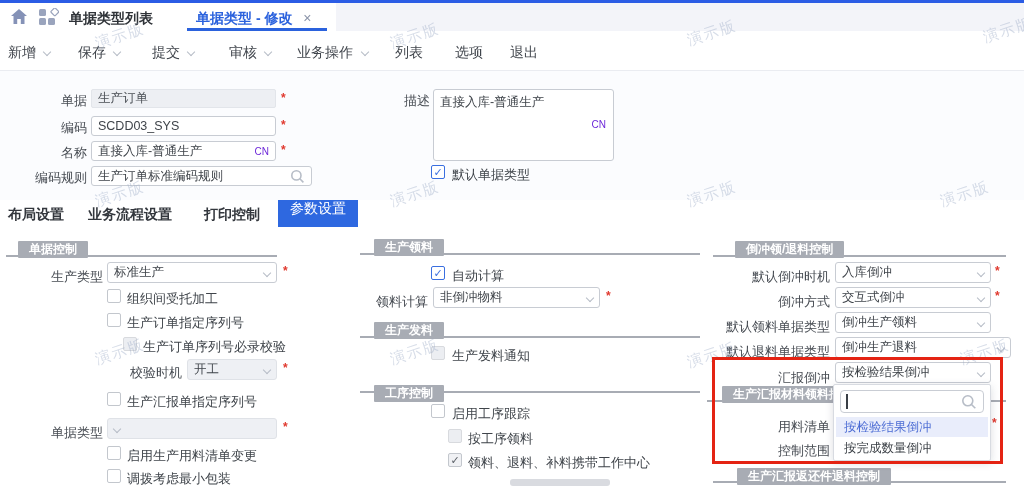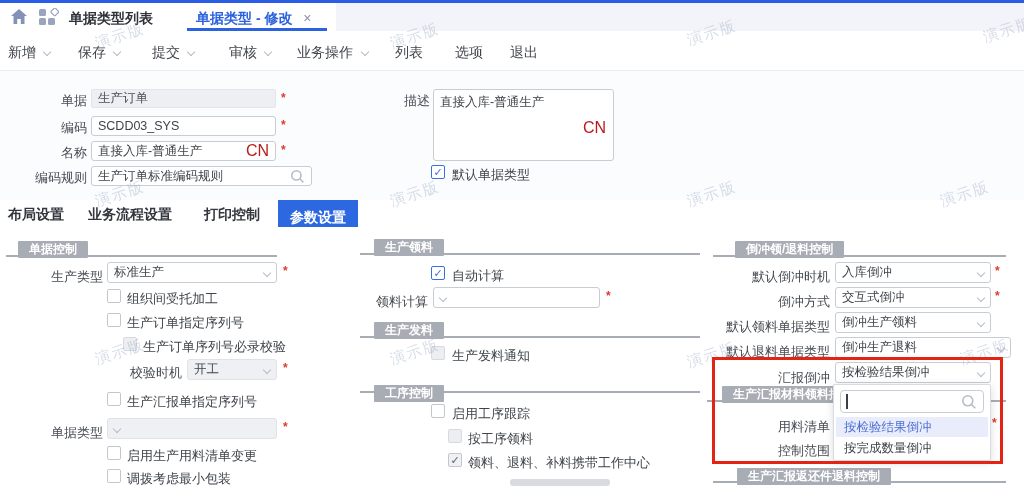--- a/index.html
+++ b/index.html
@@ -21,34 +21,34 @@
   .tbitem{font-size:14px;color:#40454c;top:44px;cursor:pointer}
   .chev{display:inline-block;width:6px;height:6px;border:solid #b6bcc6;border-width:0 0 1.5px 1.5px;transform:rotate(-45deg);vertical-align:2px}
   .chev-abs{top:49px}
   
   .formbg{left:0;top:71px;width:1024px;height:129px;background:#fbfcfe}
   .lbl{font-size:13px;color:#464b52;text-align:right;white-space:nowrap}
   .star{color:#e0392e;font-size:12px;font-weight:bold}
   .input{background:#fff;border:1px solid #c8ccd3;border-radius:3px;display:flex;align-items:center;padding:0 6px;height:20px}
   .input .val{font-size:12.5px;color:#3f444a;white-space:nowrap;overflow:hidden;flex:1}
   .flatfield{background:#edeff3;border:1px solid #e2e5ea;border-radius:2px;display:flex;align-items:center;padding:0 6px;height:19px}
-  .suffix{font-size:16px;color:#b91c1c;margin-left:4px}
+  .suffix{font-size:10px;color:#6d28d9;margin-left:4px}
   .textarea{background:#fff;border:1px solid #c8ccd3;border-radius:3px}
   .select{background:#fff;border:1px solid #c8ccd3;border-radius:3px;display:flex;align-items:center;padding:0 6px;height:21px;cursor:pointer}
   .select .val{font-size:12.5px;color:#3f444a;white-space:nowrap;overflow:hidden;flex:1}
   .select.dis{background:#eef0f4;border-color:#dfe2e7}
   
   .cb{width:14px;height:14px;border:1px solid #c3c7cd;border-radius:2px;background:#fff;display:flex;align-items:center;justify-content:center;font-size:11px;line-height:11px;cursor:pointer}
   .cb.dis{background:#eceef2;border-color:#d8dade;cursor:default}
   .cb.chk-blue{border-color:#3a6fe0;color:#3a6fe0;font-weight:bold}
   .cb.chk-gray{background:#f0f1f4;border-color:#c3c7cd;color:#5a5f66;font-weight:bold}
   .cblbl{font-size:13px;color:#3f444a;white-space:nowrap}
   
   .ptab{font-size:14px;font-weight:bold;color:#33373d;top:206px;cursor:pointer}
-  .ptab-active{left:278px;top:200px;width:80px;height:27px;background:#2e68e0;color:#fff;display:flex;align-items:flex-end;justify-content:center;font-size:14px;font-weight:bold;cursor:pointer}
+  .ptab-active{left:278px;top:200px;width:80px;height:27px;background:#2e68e0;color:#fff;display:flex;align-items:flex-start;justify-content:center;font-size:14px;font-weight:normal;cursor:pointer}
   .panel{left:0;top:227px;width:1024px;height:260px;background:#fff}
   
   .sec-line{height:2px;background:#a8acb4}
   .badge{background:#a8acb4;color:#fff;font-size:12px;font-weight:bold;height:17px;line-height:17px;padding:0 11px;white-space:nowrap;border-radius:1px}
   
   .dd-panel{left:833px;top:384px;width:158px;height:77px;background:#fff;border:1px solid #d8dbe1;border-radius:2px;box-shadow:0 2px 8px rgba(60,70,90,.18);z-index:60}
   .dd-search{left:840px;top:390px;width:144px;height:23px;background:#fff;border:1px solid #c9cdd4;border-radius:4px;z-index:61}
   .cursorbar{left:846px;top:394px;width:1.5px;height:15px;background:#3a3f46;z-index:62}
   .dd-opt1{left:836px;top:417px;width:152px;height:20px;background:#e9edfb;z-index:61;display:flex;align-items:center;padding:0 8px;font-size:12.5px;color:#4c6cd4;cursor:pointer}
   .dd-opt2{left:836px;top:439px;width:152px;height:19px;background:#fff;z-index:61;display:flex;align-items:center;padding:0 8px;font-size:12.5px;color:#3c4147;cursor:pointer}
@@ -201,20 +201,21 @@
   <div class="abs sec-line" style="left:360px;top:253px;width:340px"></div>
   <div class="abs badge" style="left:374px;top:239px">生产领料</div>
 
   <div class="abs cb chk-blue" style="left:431px;top:266px">
       <span>✓</span>
     </div>
   <span class="abs cblbl" style="left:452px;top:267px">自动计算</span>
 
   <div class="abs lbl" style="left:360px;top:293px;width:68px">领料计算</div>
   <div class="abs select" style="left:433px;top:287px;width:167px">
+    <span class="val">非倒冲物料</span>
     <span class="chev"></span>
   </div>
   <span class="abs star" style="left:606px;top:289px">*</span>
 
   <div class="abs sec-line" style="left:360px;top:336px;width:340px"></div>
   <div class="abs badge" style="left:374px;top:322px">生产发料</div>
 
   <div class="abs cb dis" style="left:431px;top:346px"></div>
   <span class="abs cblbl" style="left:452px;top:347px">生产发料通知</span>
 

